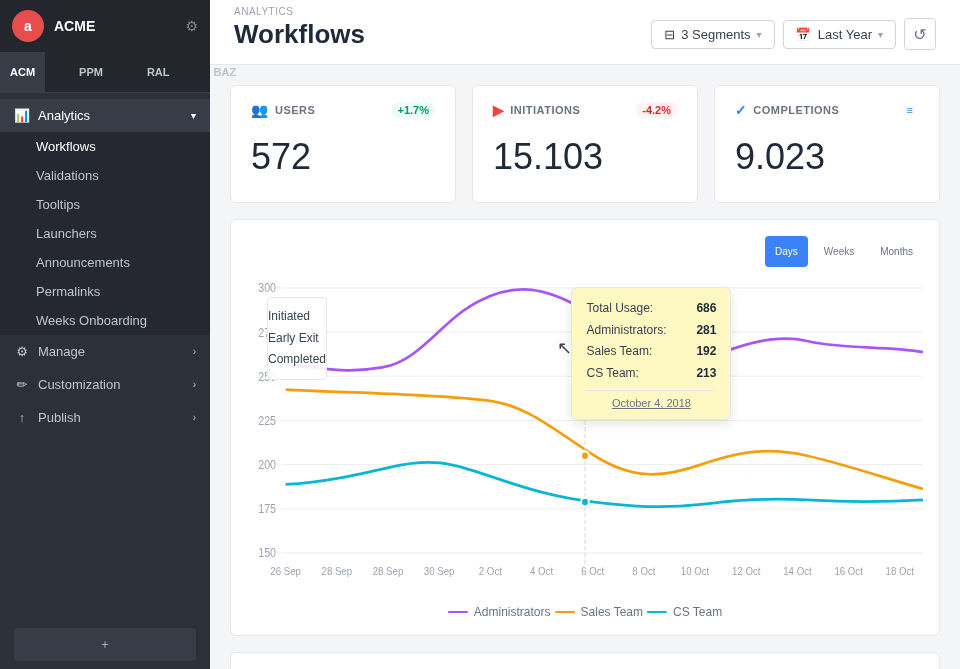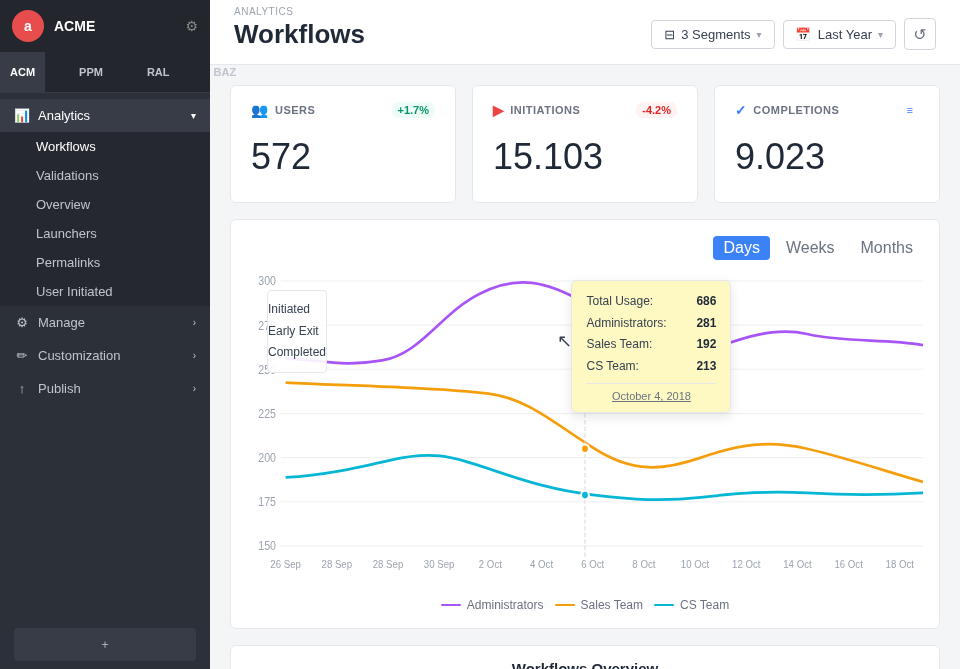--- a/index.html
+++ b/index.html
@@ -53,27 +53,27 @@
     .stat-card-label-icon { font-size: 14px; }
     .stat-badge { font-size: 11px; font-weight: 600; padding: 2px 6px; border-radius: 7px; }
     .stat-badge.positive { color: #059669; background: #ecfdf5; }
     .stat-badge.negative { color: #dc2626; background: #fef2f2; }
     .stat-badge.neutral { color: #3b82f6; }
     .stat-value { font-size: 36px; font-weight: 300; color: #1f2937; text-align: left; padding: 8px 0; }
 
     
     .chart-container { background: #fff; border-radius: 6px; border: 1px solid #e5e7eb; padding: 16px; margin-bottom: 16px; position: relative; }
     .chart-controls { display: flex; justify-content: flex-end; gap: 6px; margin-bottom: 10px; }
-    .chart-btn { padding: 3px 10px; border-radius: 4px; font-size: 16px; cursor: pointer; border: none; color: #6b7280; background: transparent; }
+    .chart-btn { padding: 10px 10px; border-radius: 4px; font-size: 10px; cursor: pointer; border: none; color: #6b7280; background: transparent; }
     .chart-btn.active { background: #3b82f6; color: #fff; }
 
     .chart-area { position: relative; height: 320px; }
     .chart-svg { width: 100%; height: 100%; }
 
-    .chart-legend { display: flex; justify-content: center; gap: 11px; margin-top: 8px; }
+    .chart-legend { display: flex; justify-content: center; gap: 4px; margin-top: 8px; }
     .legend-item { display: flex; align-items: center; gap: 6px; font-size: 12px; color: #6b7280; }
     .legend-dot { width: 20px; height: 2px; border-radius: 1px; }
 
     
     .chart-tooltip { position: absolute; top: 20px; left: 45%; background: #fef9c3; border: 1px solid #e5e7eb; border-radius: 6px; padding: 10px 14px; box-shadow: 0 4px 12px rgba(0,0,0,0.1); font-size: 12px; pointer-events: none; min-width: 160px; }
     .tooltip-row { display: flex; justify-content: space-between; gap: 16px; color: #374151; line-height: 1.8; }
     .tooltip-row strong { color: #1f2937; }
     .tooltip-date { color: #6b7280; font-size: 11px; margin-top: 6px; border-top: 1px solid #e5e7eb; padding-top: 6px; text-align: center; text-decoration: underline; }
 
     
@@ -113,24 +113,25 @@
 
       <div class="nav-section">
         <div class="nav-item active">
           <span class="nav-icon">📊</span>
           <span>Analytics</span>
           <span class="nav-chevron">▾</span>
         </div>
         <div class="nav-sub">
           <div class="nav-sub-item active">Workflows</div>
           <div class="nav-sub-item">Validations</div>
-          <div class="nav-sub-item">Overview</div>
+          <div class="nav-sub-item">Tooltips</div>
           <div class="nav-sub-item">Launchers</div>
+          <div class="nav-sub-item">Announcements</div>
           <div class="nav-sub-item">Permalinks</div>
-          <div class="nav-sub-item">User Initiated</div>
+          <div class="nav-sub-item">Weeks Onboarding</div>
         </div>
       </div>
 
       <div class="nav-item">
         <span class="nav-icon">⚙</span>
         <span>Manage</span>
         <span class="nav-chevron">›</span>
       </div>
 
       <div class="nav-item">

